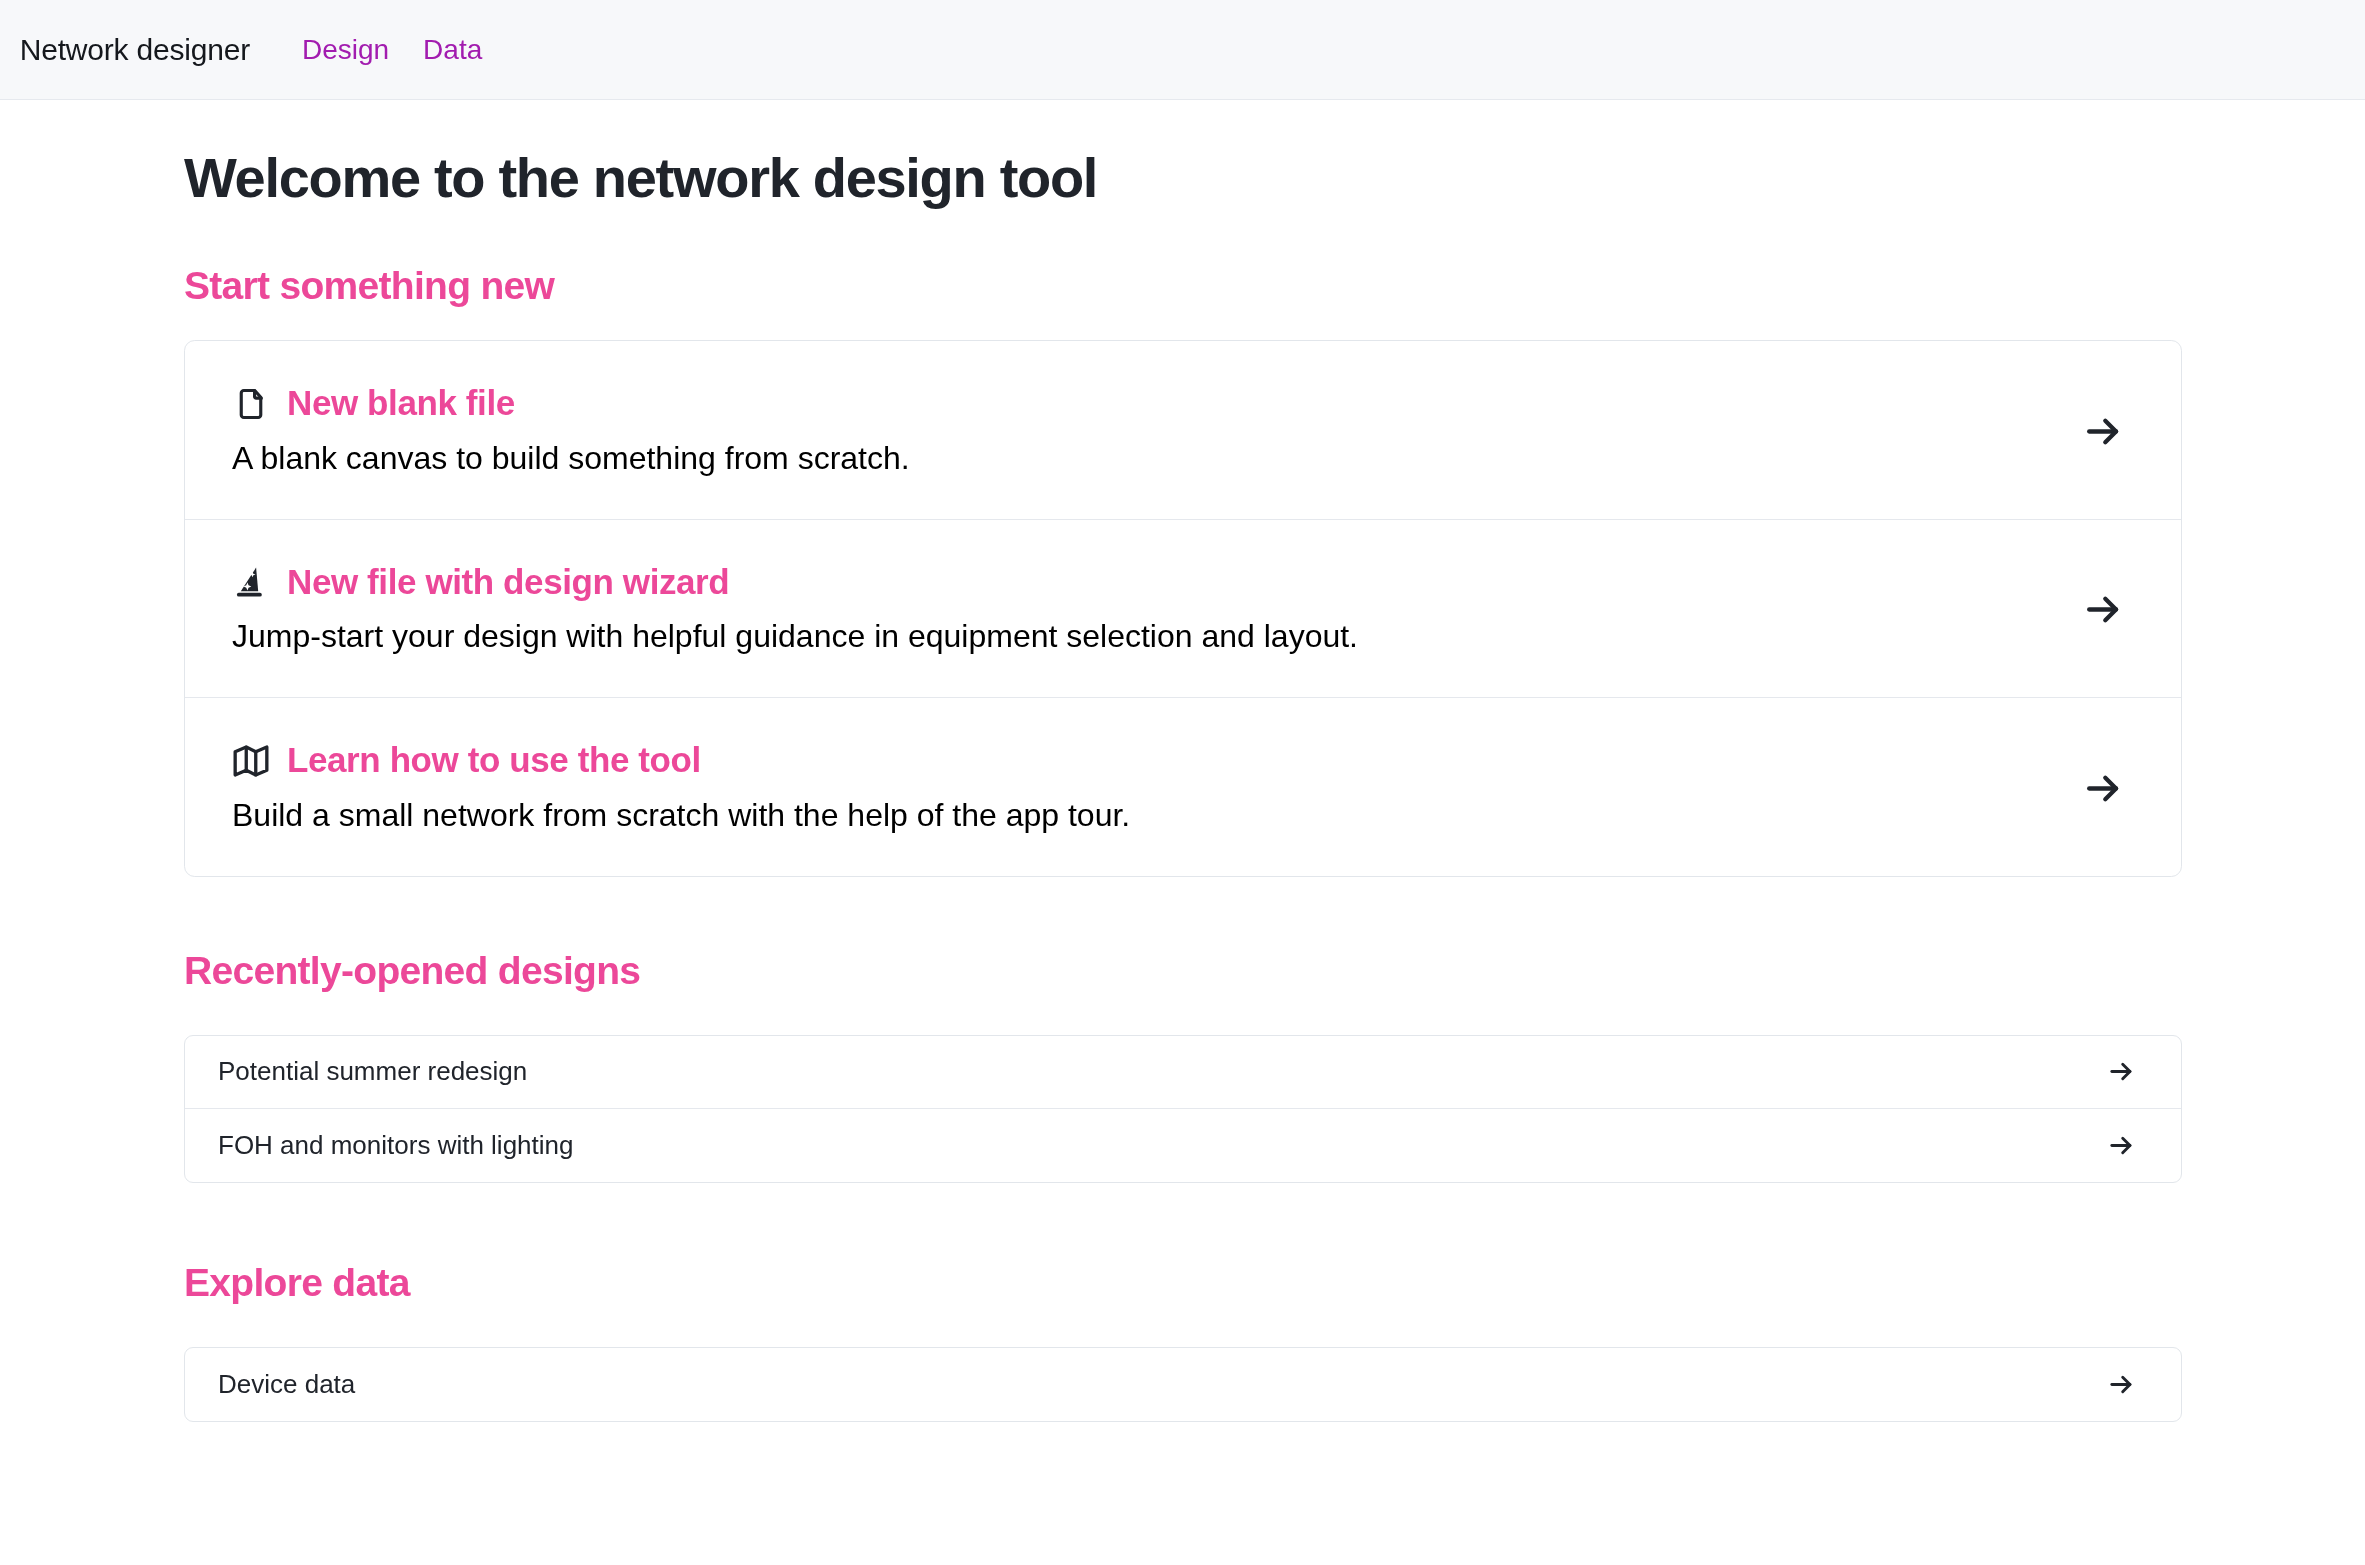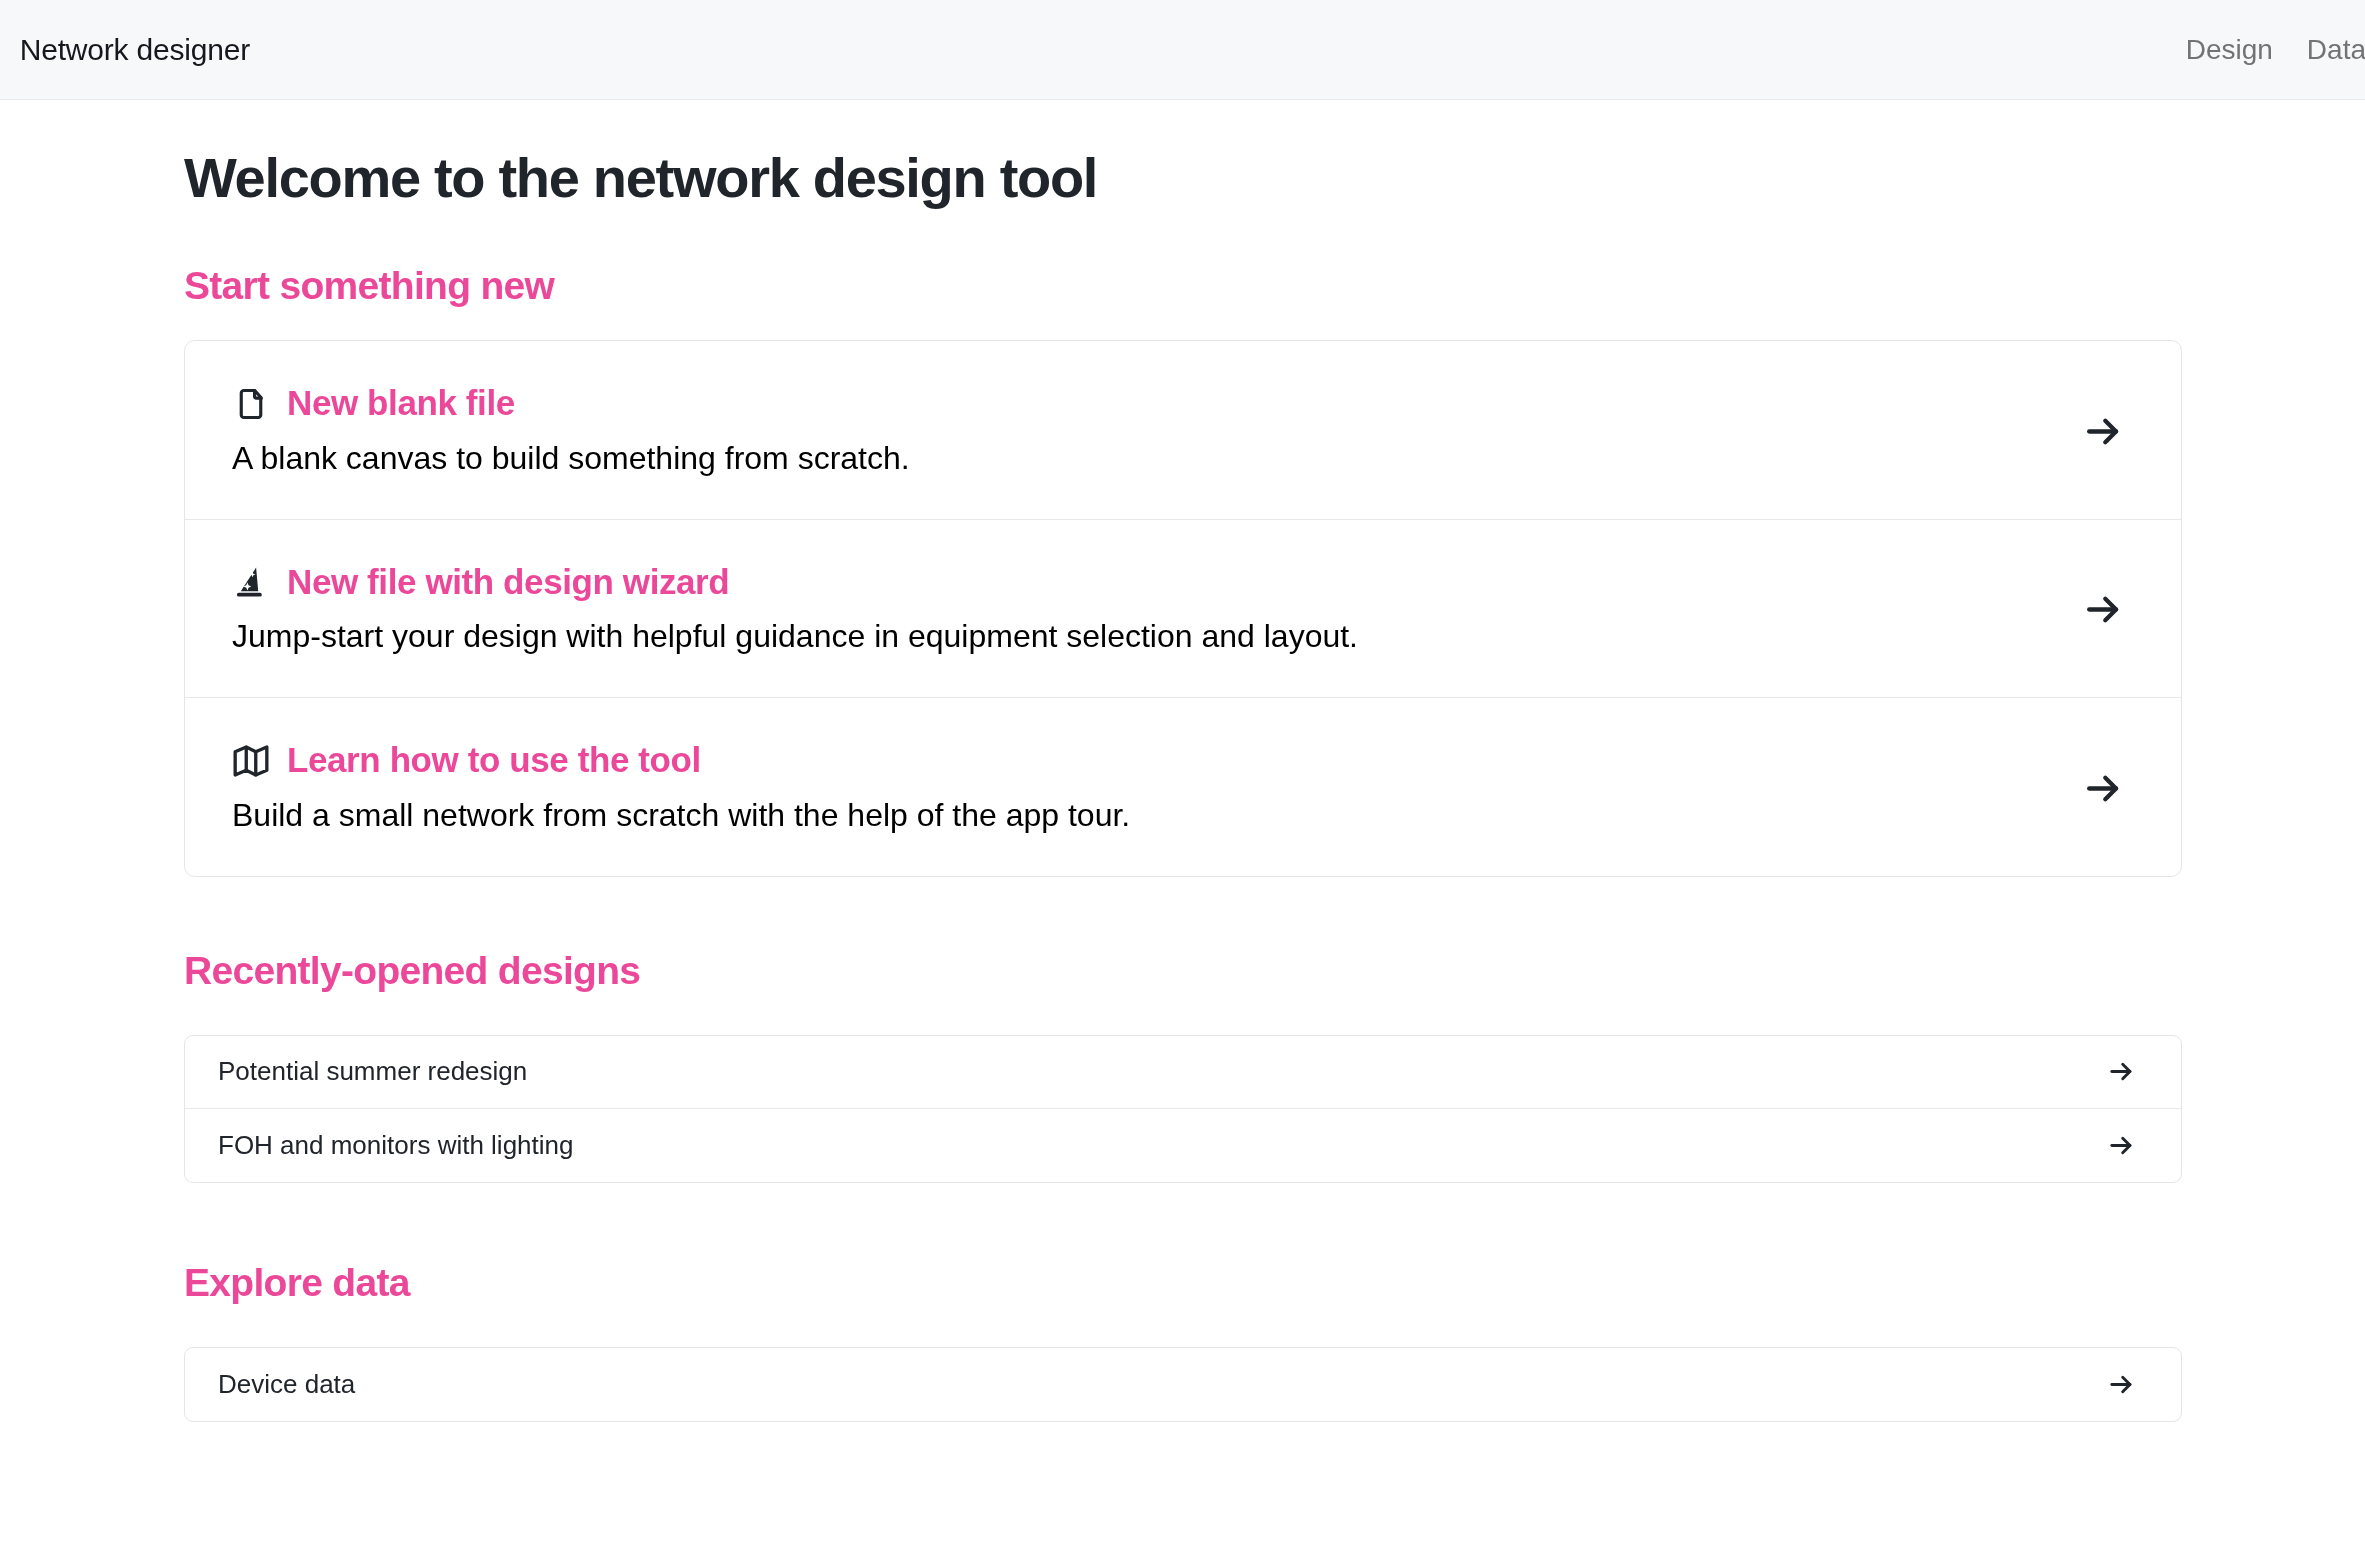--- a/index.html
+++ b/index.html
@@ -13,40 +13,39 @@
   }
 
   
   .topbar {
     height: 100px;
     background: #f7f8fa;
     border-bottom: 0.9px solid #e6e9ee;
     display: flex;
     align-items: center;
     padding: 0 0 0 19.7px;
-    gap: 12px;
-    justify-content: space-between;
+    gap: 2px;
   }
   .brand {
     font-size: 30px;
     font-weight: 400;
     color: #15181d;
     letter-spacing: -0.2px;
     white-space: nowrap;
   }
   .navlinks {
     display: flex;
     align-items: center;
     gap: 34px;
     margin-left: 50px;
   }
   .navlink {
     font-size: 28px;
     font-weight: 400;
-    color: #737373;
+    color: #a21caf;
     white-space: nowrap;
     cursor: pointer;
   }
 
   
   .page {
     padding: 0 0 8px 0;
   }
   .container {
     margin-left: 184px;

